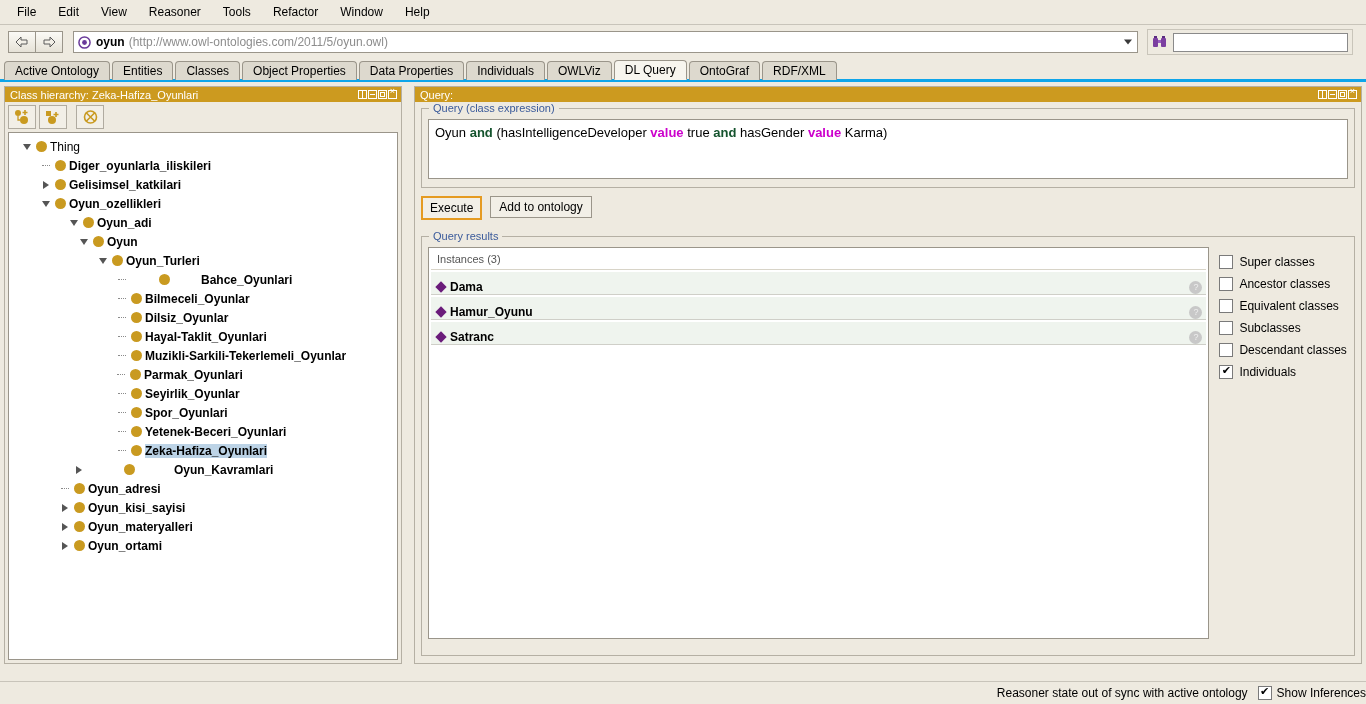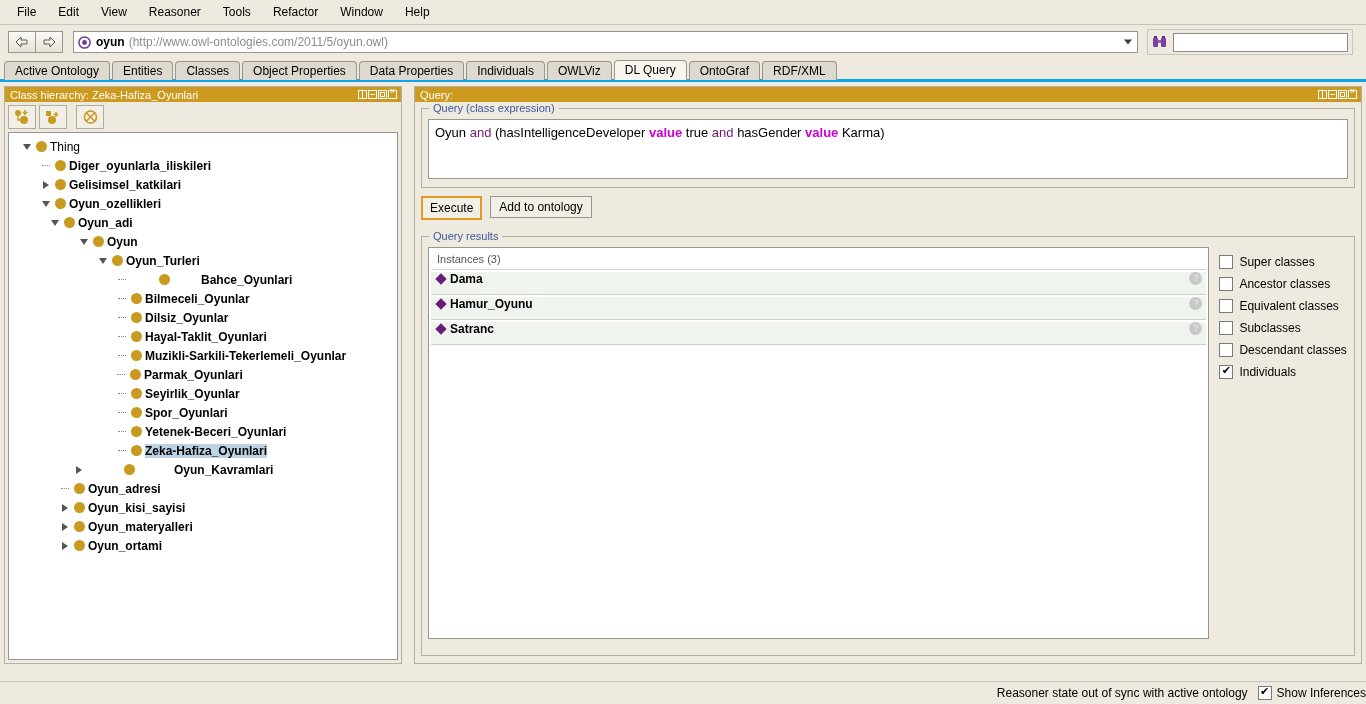--- a/index.html
+++ b/index.html
@@ -159,21 +159,21 @@
   }
   .group-legend {
     position: absolute; top: -7px; left: 7px; background: #eeeae0;
     padding: 0 4px; font-size: 11px; color: #3a5a9a;
   }
   .query-editor {
     margin-top: 10px; height: 48px; background: #fff;
     border: 1px solid #9a958a; padding: 5px 6px;
     font-size: 13px; color: #000; overflow: hidden;
   }
-  .kw-and { color: #701a75; font-weight: normal; }
+  .kw-and { color: #14532d; font-weight: bold; }
   .kw-value { color: #cc00cc; font-weight: bold; }
 
   .btn-row { display: flex; gap: 8px; margin: 8px 6px 0 6px; }
   .btn {
     height: 20px; padding: 0 8px; font-size: 12px;
     border: 1px solid #9a958a; background: #f2efe7; color: #000;
     display: flex; align-items: center;
   }
   .btn.focused { border: 2px solid #e59b22; padding: 0 7px; }
 
@@ -181,21 +181,21 @@
   .results-flex { display: flex; gap: 10px; margin-top: 10px; height: 392px; }
   .results-list {
     width: 790px; background: #fff; border: 1px solid #9a958a;
     padding: 2px; box-sizing: border-box; overflow: hidden;
   }
   .results-header {
     font-size: 11px; color: #555; padding: 3px 6px 4px 6px;
     border-bottom: 1px solid #d8d4c8; background: #fff;
   }
   .result-row {
-    display: flex; align-items: flex-start; justify-content: space-between;
+    display: flex; align-items: flex-end; justify-content: space-between;
     height: 22px; background: #eff4ee; border-bottom: 1px solid #cfcfc8;
     padding: 0 4px 0 6px; margin-top: 2px;
   }
   .result-left { display: flex; align-items: center; gap: 5px; }
   .diamond {
     width: 8px; height: 8px; background: #6a1b7a; flex: 0 0 auto;
     transform: rotate(45deg);
   }
   .result-name { font-weight: bold; font-size: 12px; color: #000; }
   .help-badge {
@@ -345,21 +345,21 @@
               <span class="cls-dot"></span>
               <span class="cls-label">Gelisimsel_katkilari</span>
             </div>
             <div class="tree-row" style="padding-left: 27px;">
               <span class="tw">
                 <span class="twist-down"></span>
               </span>
               <span class="cls-dot"></span>
               <span class="cls-label">Oyun_ozellikleri</span>
             </div>
-            <div class="tree-row" style="padding-left: 36px;">
+            <div class="tree-row" style="padding-left: 36px; margin-left: 19px;">
               <span class="tw">
                 <span class="twist-down"></span>
               </span>
               <span class="cls-dot"></span>
               <span class="cls-label">Oyun_adi</span>
             </div>
             <div class="tree-row" style="padding-left: 65px;">
               <span class="tw">
                 <span class="twist-down"></span>
               </span>

